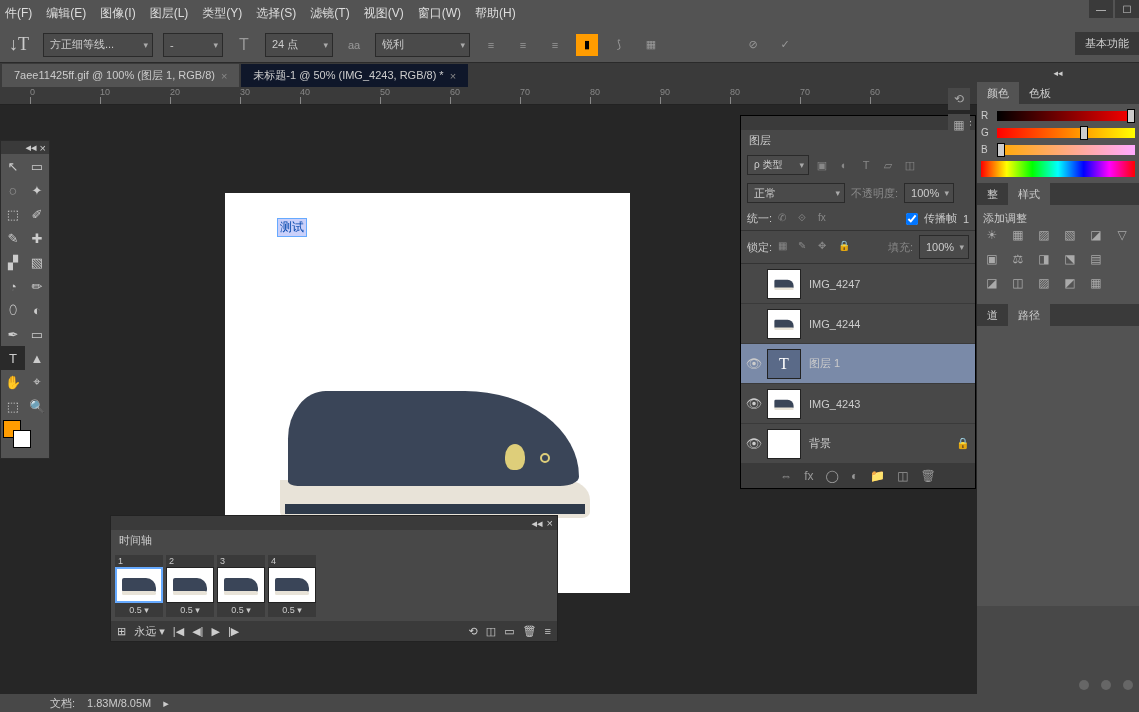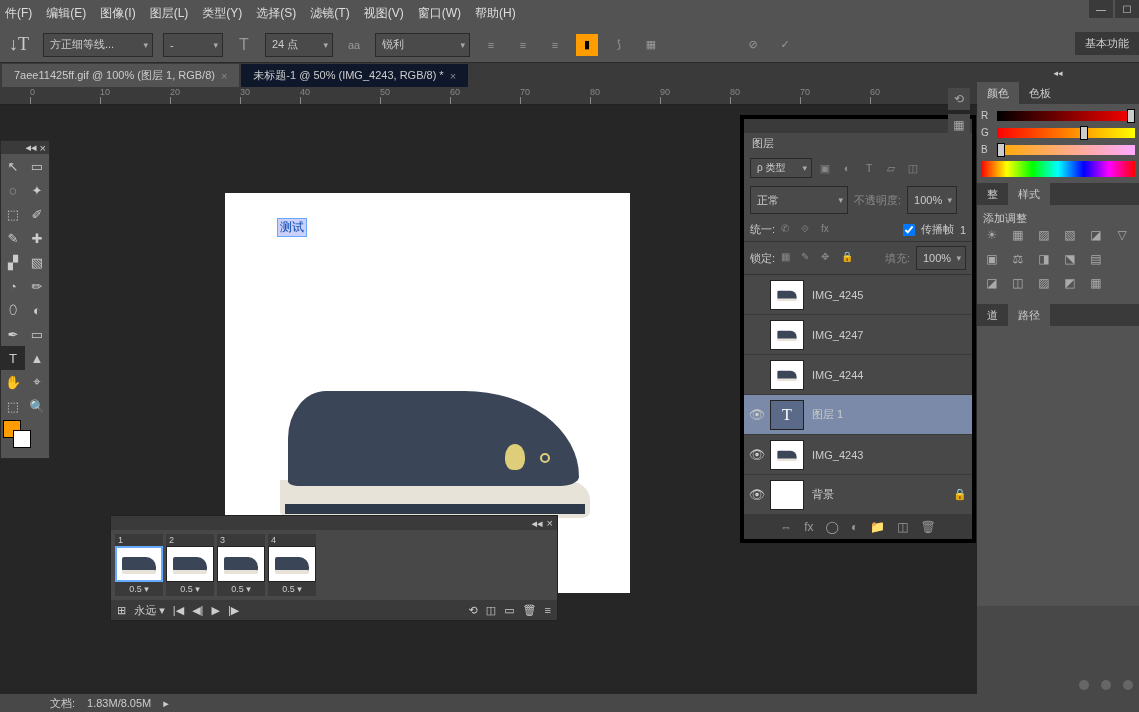--- a/index.html
+++ b/index.html
@@ -60,28 +60,28 @@
 .color-pane{padding:6px 4px;background:#535353}
 .slider-row{display:flex;align-items:center;gap:4px;margin-bottom:6px}
 .slider-row .lbl{width:12px;font-size:10px}
 .slider{flex:1;height:10px;position:relative}
 .slider .grad{height:10px}
 .slider .thumb{position:absolute;top:-2px;width:8px;height:14px;background:#ccc;border:1px solid #000}
 .spectrum{height:16px;background:linear-gradient(to right,red,yellow,lime,cyan,blue,magenta,red)}
 .adj-pane{padding:6px;background:#535353}
 .adj-row{display:flex;gap:8px;margin-bottom:6px}
 .adj-row .ai{width:18px;height:18px;display:flex;align-items:center;justify-content:center;font-size:12px;color:#aaa;cursor:pointer}
-.layers{position:absolute;left:740px;top:115px;width:236px;background:#4d7c0f;border:4px solid #000000}
+.layers{position:absolute;left:740px;top:115px;width:236px;background:#4d7c0f;border:1px solid #000000}
 .lhdr{height:14px;background:#3a3a3a;display:flex;justify-content:flex-end;align-items:center;gap:3px;padding-right:3px;font-size:9px}
 .ltitle{padding:3px 8px;font-size:11px;background:#484848}
 .lfilter{display:flex;align-items:center;gap:4px;padding:4px 6px;background:#484848}
 .lfilter .dd{width:62px;height:20px;font-size:10px}
 .lfilter .fi{width:18px;height:18px;display:flex;align-items:center;justify-content:center;font-size:11px;color:#888;cursor:pointer}
 .lopts{display:flex;align-items:center;padding:4px 6px;gap:6px;background:#484848;font-size:10px}
-.lopts .dd{width:98px;height:28px}
+.lopts .dd{width:98px;height:20px}
 .llock{display:flex;align-items:center;padding:4px 6px;gap:6px;background:#484848;font-size:10px;border-bottom:1px solid #333}
 .llock .li{width:14px;height:14px;font-size:10px;color:#888}
 .llist{max-height:252px;overflow:hidden}
 .lrow{display:flex;align-items:center;height:40px;border-bottom:1px solid #3a3a3a;background:#484848}
 .lrow.sel{background:#7a8aa8}
 .lrow .eye{width:26px;text-align:center;font-size:13px;cursor:pointer}
 .lrow .lthumb{width:34px;height:30px;background:#fff;border:1px solid #222;margin-right:8px;display:flex;align-items:center;justify-content:center;position:relative}
 .lrow .lthumb.t{background:#5a6a88;color:#fff;font-size:16px;font-family:serif}
 .lrow .lname{font-size:11px;flex:1}
 .lrow .lock{width:24px;text-align:center;font-size:11px;color:#888}
@@ -227,20 +227,21 @@
     <div class="fg"></div>
     <div class="bg"></div>
   </div>
 </div>
 
 <div class="timeline">
   <div class="tl-hdr">
       <span>◂◂</span>
       <span>×</span>
     </div>
+  <div class="tl-title">时间轴</div>
   <div class="tl-frames" id="tl-frames">
       <div class="frame sel">
         <div class="num">1</div>
         <div class="thumb">
           <div class="shoe-mini"></div>
         </div>
         <div class="dur">0.5 ▾</div>
       </div>
       <div class="frame">
         <div class="num">2</div>
@@ -318,28 +319,20 @@
     <span style="flex:1"></span>
     <span style="color:#888">填充:</span>
     <div class="dd" style="width:50px">100%</div>
   </div>
   <div class="llist" id="llist">
       <div class="lrow">
         <div class="eye"></div>
         <div class="lthumb">
           <div class="shoe-mini" style="transform:scale(0.6)"></div>
         </div>
-        <div class="lname">IMG_4245</div>
-        <div class="lock"></div>
-      </div>
-      <div class="lrow">
-        <div class="eye"></div>
-        <div class="lthumb">
-          <div class="shoe-mini" style="transform:scale(0.6)"></div>
-        </div>
         <div class="lname">IMG_4247</div>
         <div class="lock"></div>
       </div>
       <div class="lrow">
         <div class="eye"></div>
         <div class="lthumb">
           <div class="shoe-mini" style="transform:scale(0.6)"></div>
         </div>
         <div class="lname">IMG_4244</div>
         <div class="lock"></div>

